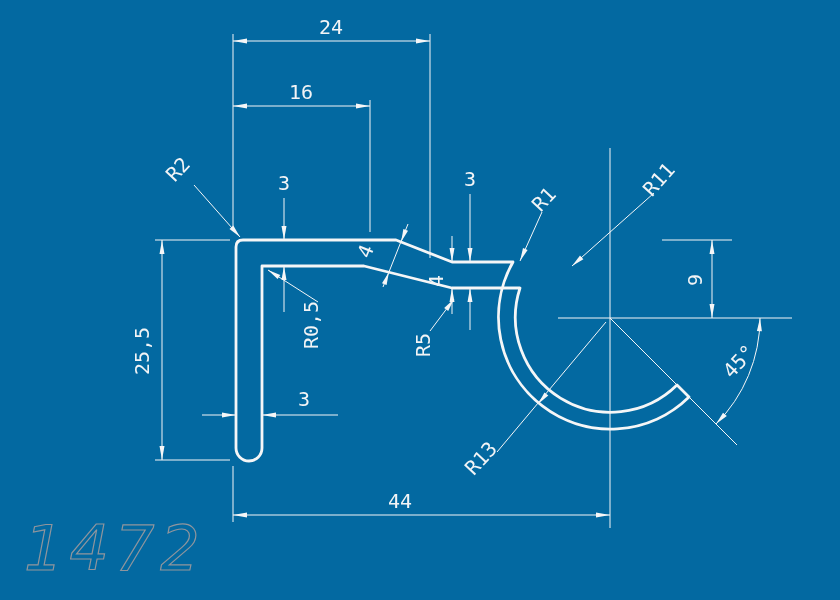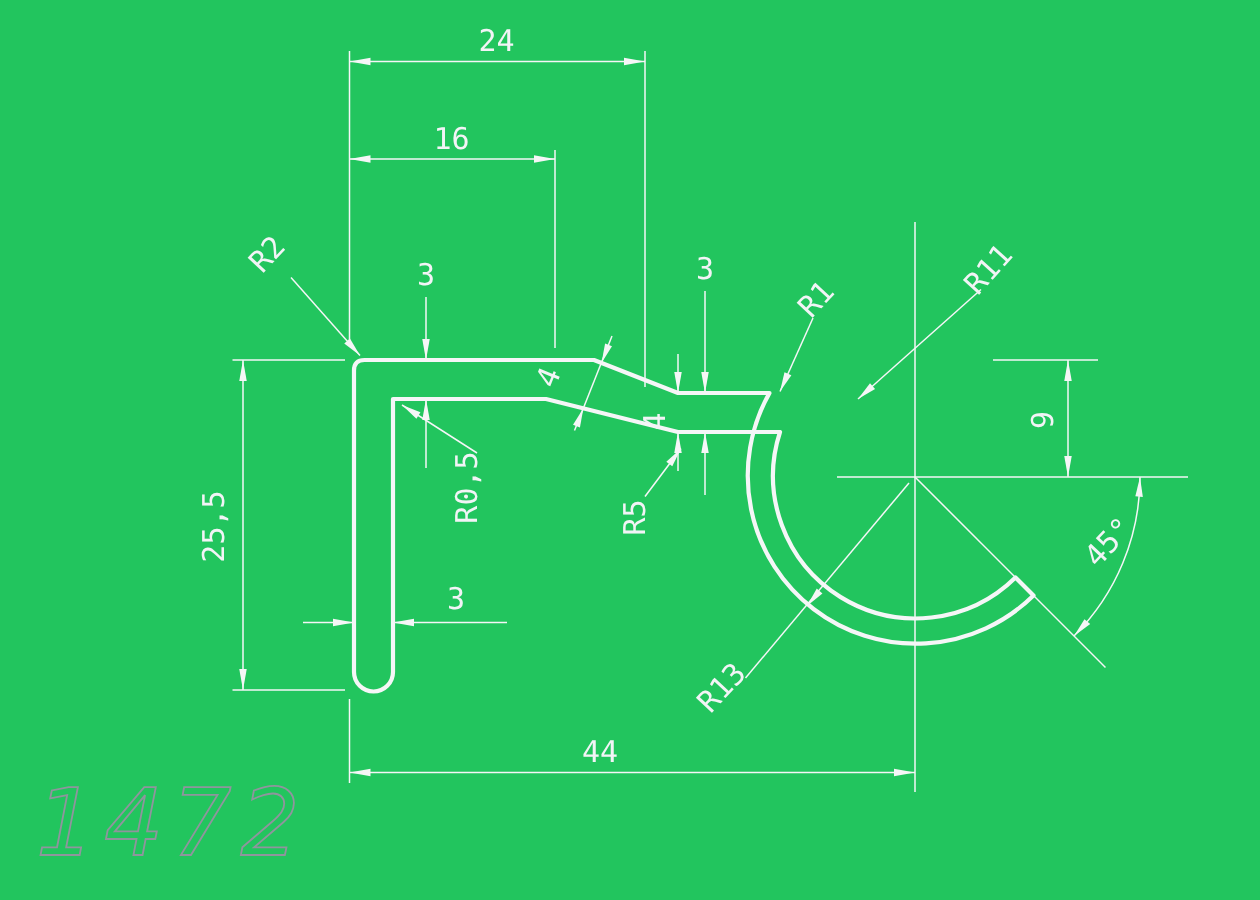--- a/index.html
+++ b/index.html
@@ -1,16 +1,16 @@
 <!DOCTYPE html>
 <html><head>
 <meta charset="utf-8">
 <style>
   html,body{margin:0;padding:0;background:#20252f;}
-  .canvas{position:relative;width:840px;height:600px;background:#22c55e;overflow:hidden;}
+  .canvas{position:relative;width:840px;height:600px;background:#0369a1;overflow:hidden;}
   svg{display:block;}
   .geo{stroke:#f5f6f7;fill:none;}
   .thick{stroke-width:2.8;stroke-linejoin:round;stroke-linecap:round;}
   .thin{stroke-width:1;}
   .arrow{fill:#f5f6f7;stroke:none;}
   .dim-text{font-family:"DejaVu Sans Mono",monospace;font-size:20px;fill:#f2f4f6;text-anchor:middle;}
   .partnum{font-family:"DejaVu Sans",sans-serif;font-style:italic;font-size:62px;letter-spacing:6px;
            fill:none;stroke:#8f959d;stroke-width:1.2px;}
 </style>
 </head>

